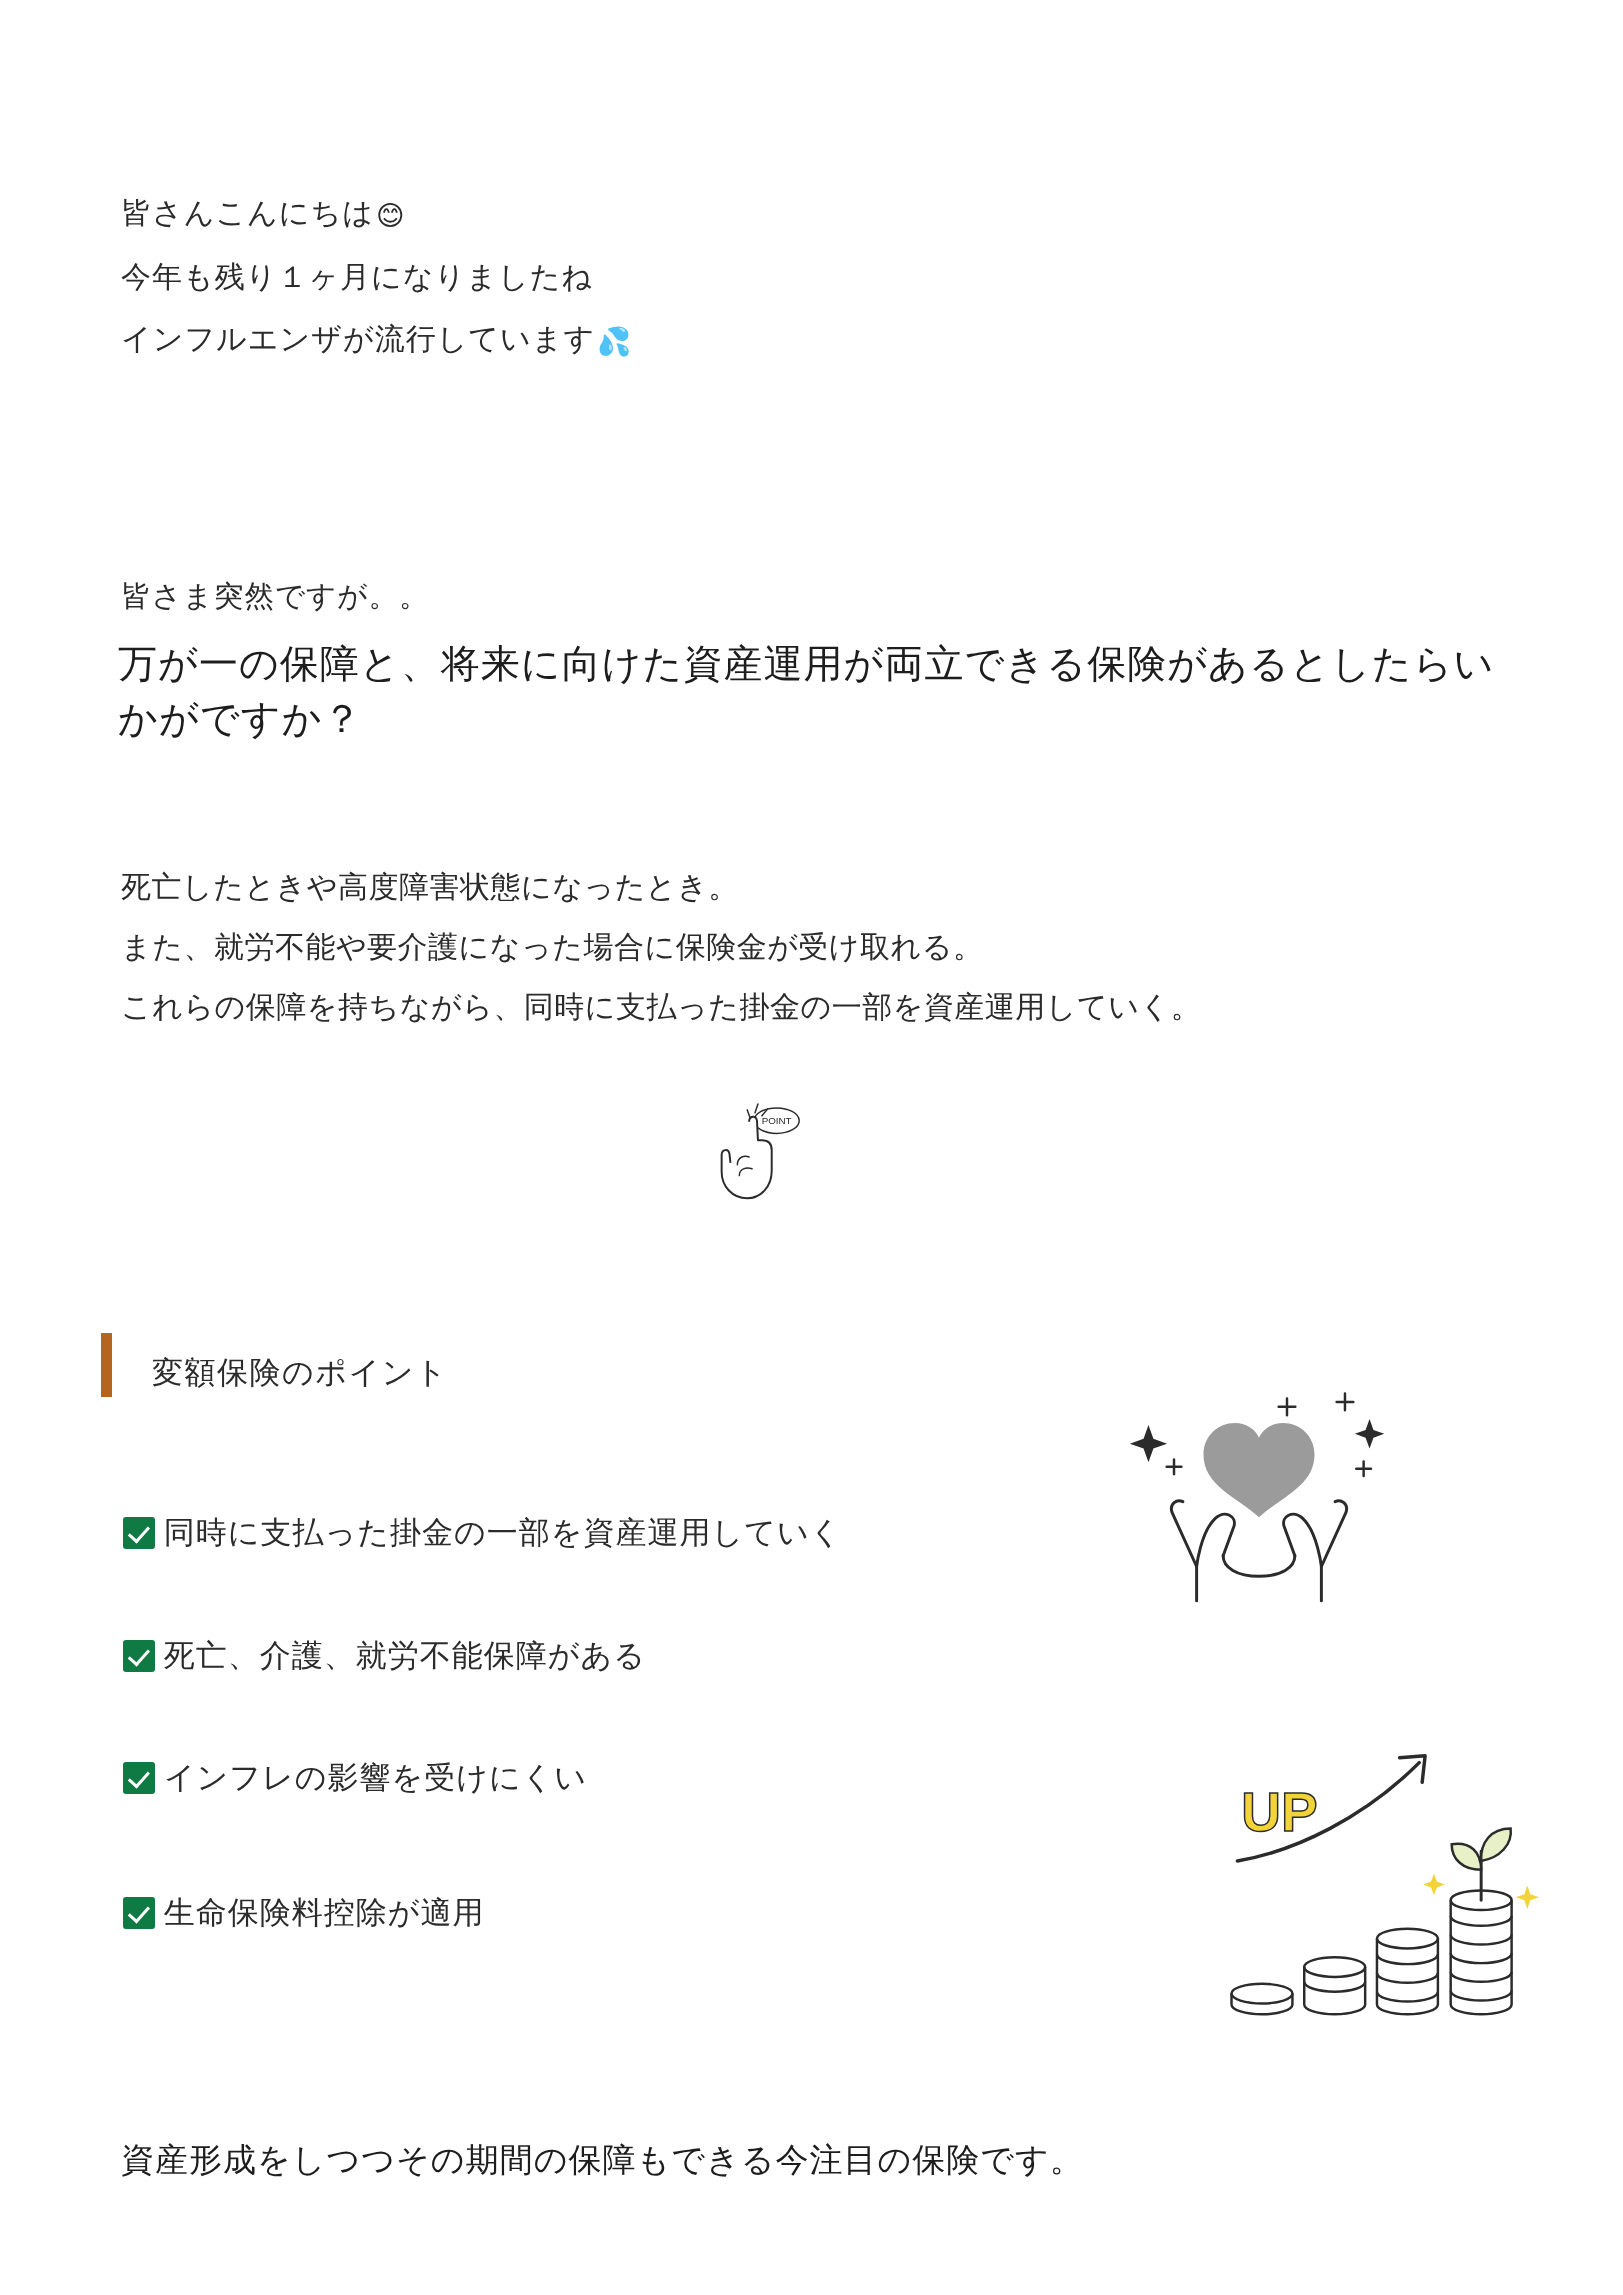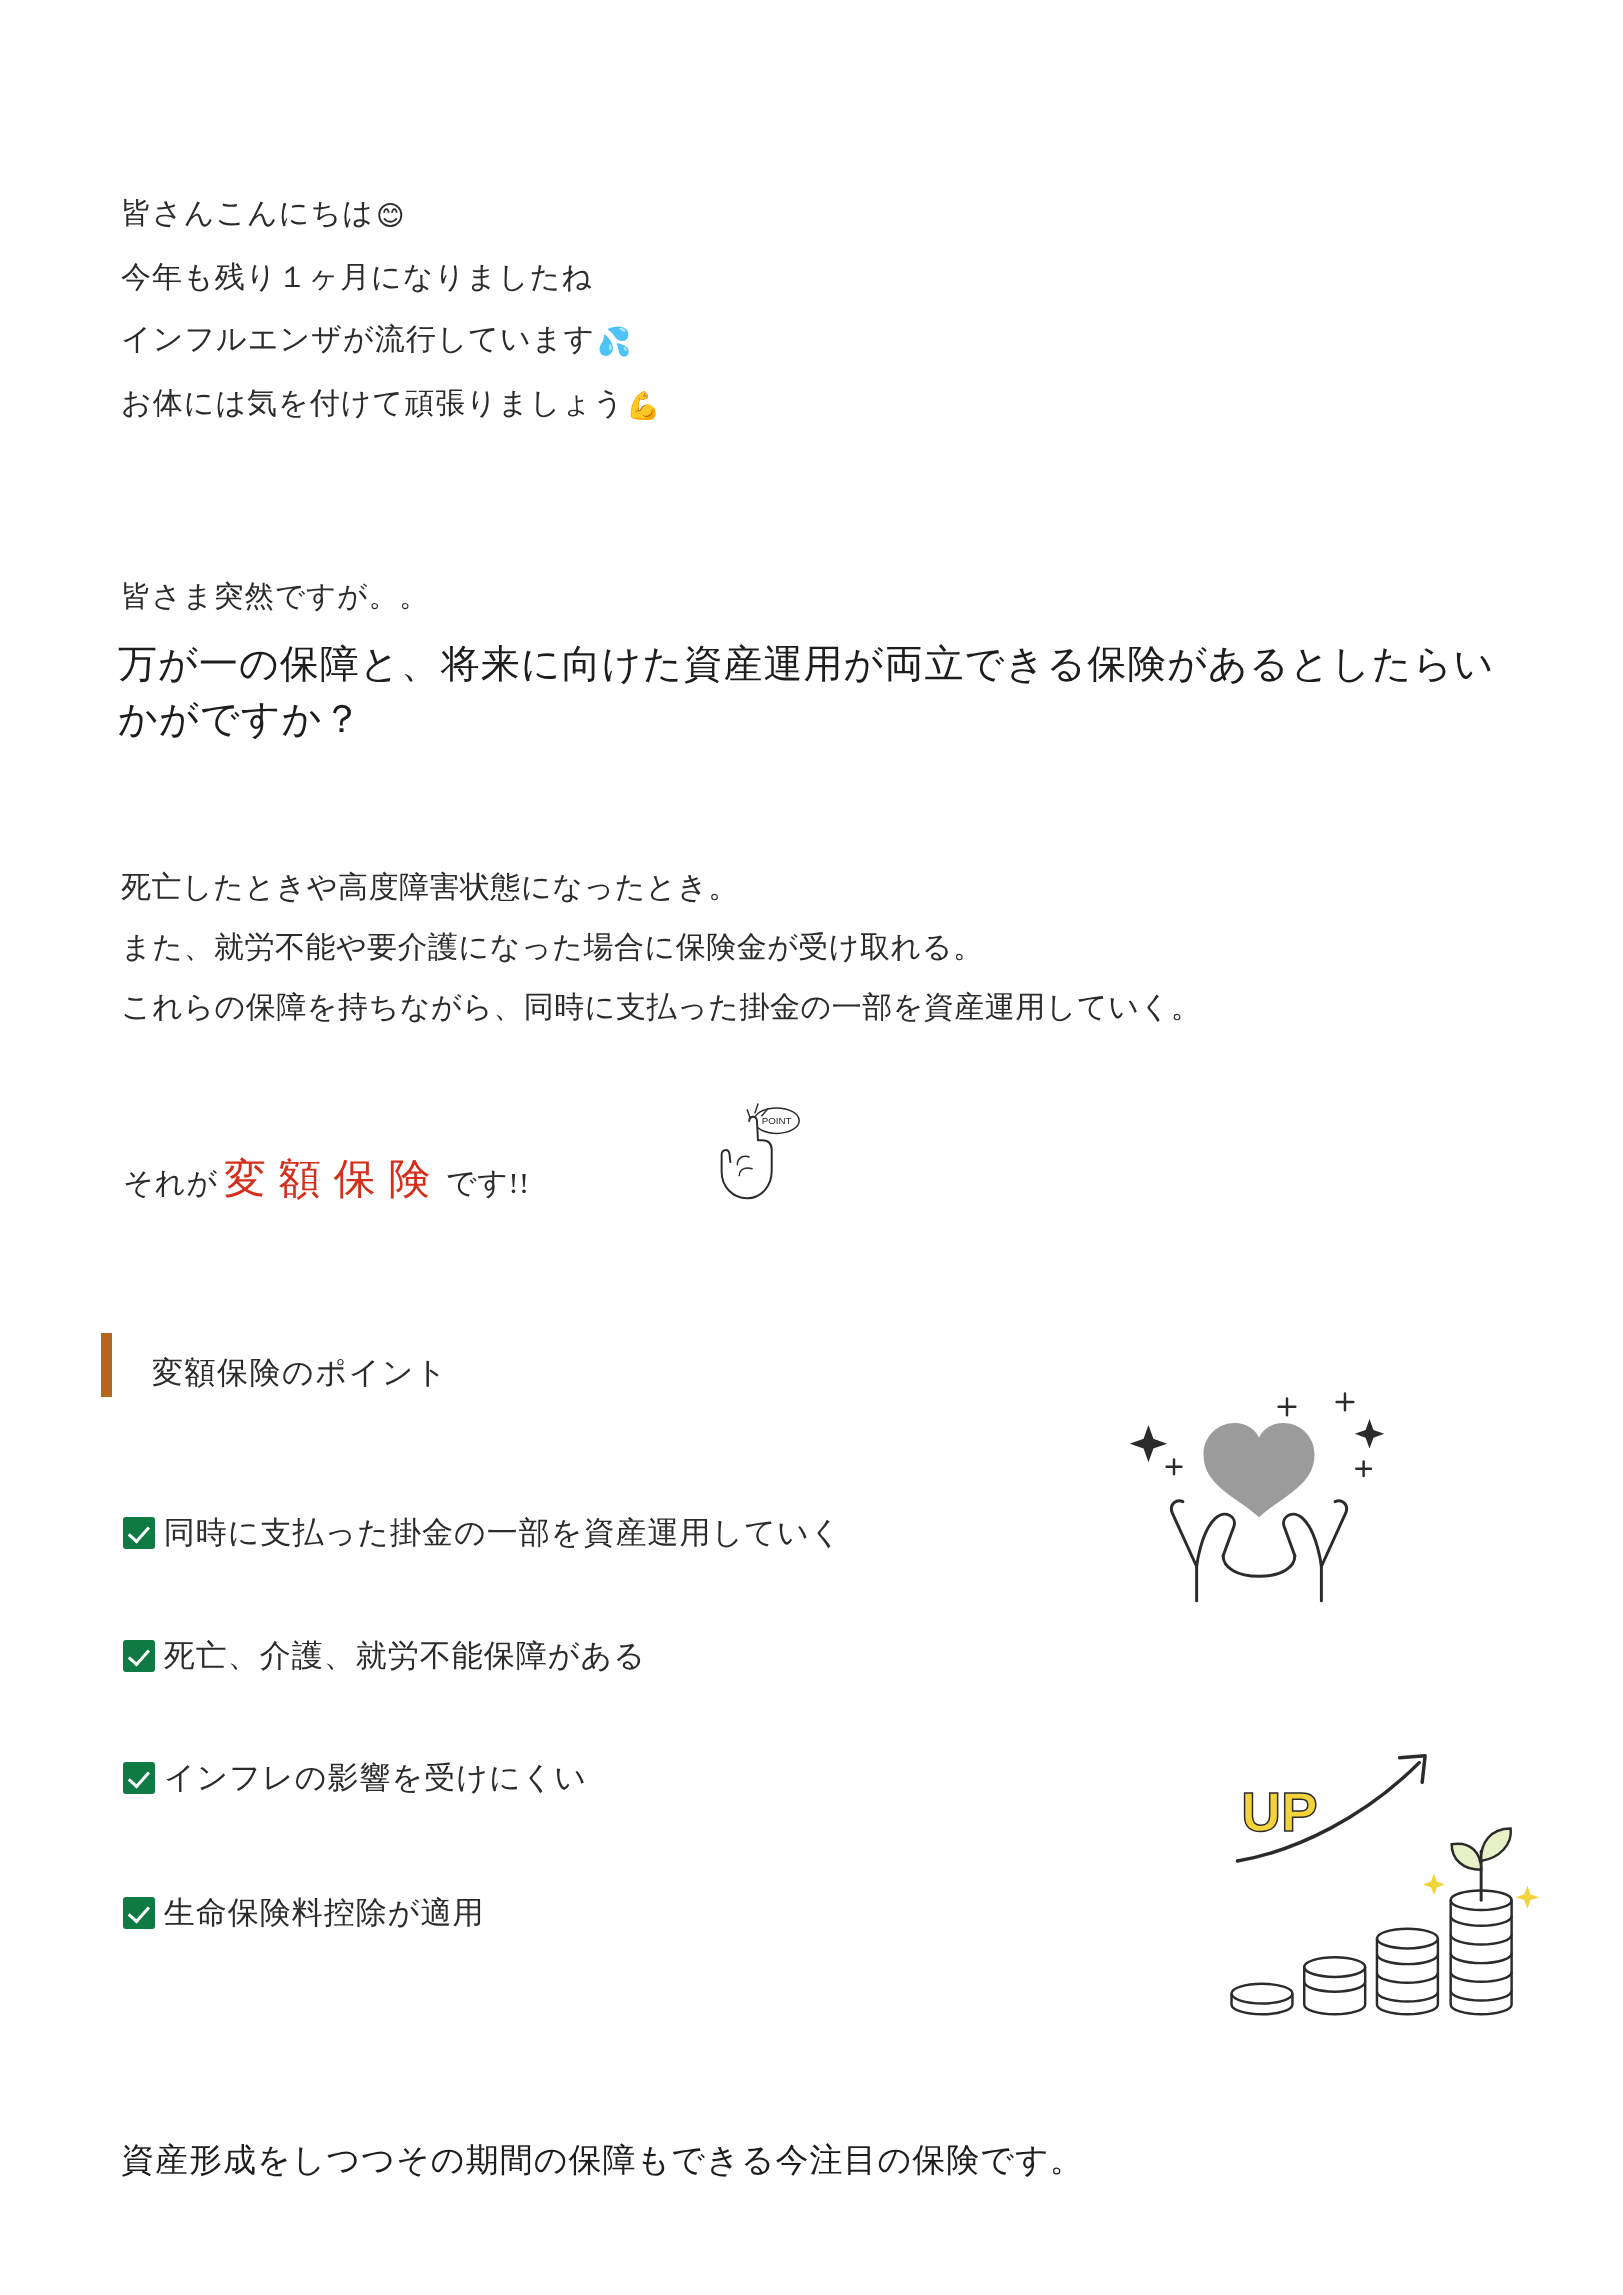--- a/index.html
+++ b/index.html
@@ -203,39 +203,31 @@
   <div class="greeting">
     <div>
       <span>皆さんこんにちは</span><span class="emoji">😊</span>
     </div>
     <div>
       <span>今年も残り１ヶ月になりましたね</span>
     </div>
     <div>
       <span>インフルエンザが流行しています</span><span class="emoji">💦</span>
     </div>
-    <div>
-      <span>お体には気を付けて頑張りましょう</span><span class="emoji">💪</span>
-    </div>
   </div>
 
   <div class="lead-small">皆さま突然ですが。。</div>
   <div class="lead-big">万が一の保障と、将来に向けた資産運用が両立できる保険があるとしたらいかがですか？</div>
 
   <div class="body-para">
     <div>死亡したときや高度障害状態になったとき。</div>
     <div>また、就労不能や要介護になった場合に保険金が受け取れる。</div>
     <div>これらの保障を持ちながら、同時に支払った掛金の一部を資産運用していく。</div>
   </div>
 
-  <div class="highlight-line">
-    <span class="hl-pre">それが</span>
-    <span class="hl-main">変額保険</span>
-    <span class="hl-post">です!!</span>
-  </div>
 
   <svg class="point-hand" viewBox="0 0 220 220">
     <ellipse cx="152" cy="38" rx="46" ry="26" fill="#ffffff" stroke="#2b2b2b" stroke-width="3"></ellipse>
     <text x="152" y="45" font-size="20" font-family="Liberation Sans, sans-serif" text-anchor="middle" fill="#2b2b2b">POINT</text>
     <path d="M108 22 L114 4 M122 28 L134 14 M98 32 L92 16" stroke="#2b2b2b" stroke-width="3" fill="none" stroke-linecap="round"></path>
     <path d="M96 40 C96 28 110 26 112 38 L114 78 L122 78 C136 78 142 86 142 98 L142 140 C142 172 120 196 92 196 C62 196 40 172 40 142 L40 108 C40 96 54 94 56 106 L58 124" fill="#ffffff" stroke="#2b2b2b" stroke-width="4" stroke-linejoin="round"></path>
     <path d="M72 128 C72 112 86 108 96 112 M76 150 C76 136 90 132 102 136" stroke="#2b2b2b" stroke-width="3" fill="none" stroke-linecap="round"></path>
   </svg>
 
   <div class="section-bar"></div>

